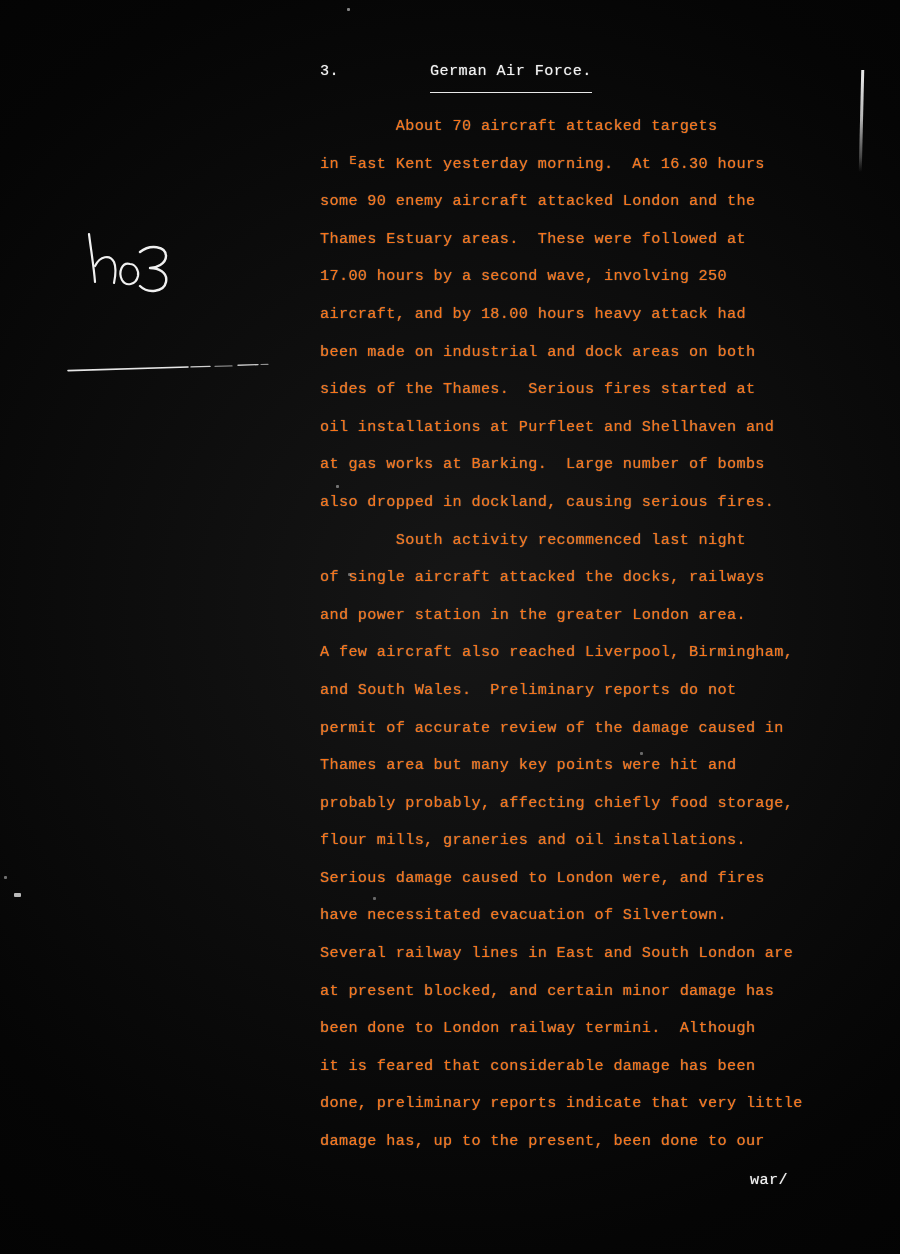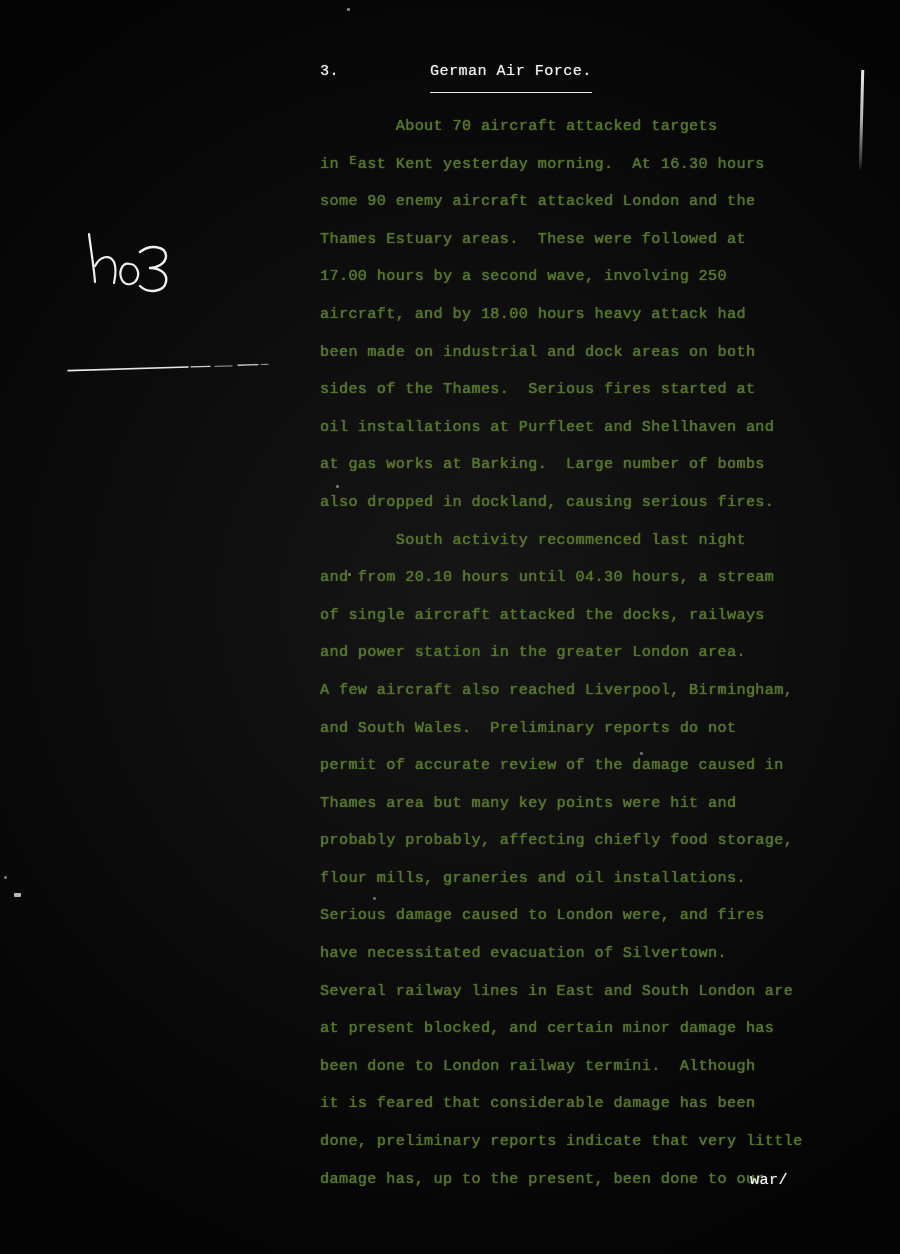--- a/index.html
+++ b/index.html
@@ -44,21 +44,21 @@
   #body-text {
     position: absolute;
     left: 320px;
     top: 108px;
     width: 560px;
   }
   #body-text .line {
     height: 37.6px;
     line-height: 37.6px;
     white-space: pre;
-    color: #4d7c0f;
+    color: #f97316;
     font-size: 15.2px;
     letter-spacing: 0.35px;
     text-shadow: 0 0 1.1px rgba(255,255,255,0.5);
   }
 
   
   #section-number {
     left: 320px;
     top: 62px;
   }
@@ -138,21 +138,20 @@
       <div class="line">some 90 enemy aircraft attacked London and the</div>
       <div class="line">Thames Estuary areas.  These were followed at</div>
       <div class="line">17.00 hours by a second wave, involving 250</div>
       <div class="line">aircraft, and by 18.00 hours heavy attack had</div>
       <div class="line">been made on industrial and dock areas on both</div>
       <div class="line">sides of the Thames.  Serious fires started at</div>
       <div class="line">oil installations at Purfleet and Shellhaven and</div>
       <div class="line">at gas works at Barking.  Large number of bombs</div>
       <div class="line">also dropped in dockland, causing serious fires.</div>
       <div class="line">        South activity recommenced last night</div>
-      <div class="line">and from 20.10 hours until 04.30 hours, a stream</div>
       <div class="line">of single aircraft attacked the docks, railways</div>
       <div class="line">and power station in the greater London area.</div>
       <div class="line">A few aircraft also reached Liverpool, Birmingham,</div>
       <div class="line">and South Wales.  Preliminary reports do not</div>
       <div class="line">permit of accurate review of the damage caused in</div>
       <div class="line">Thames area but many key points were hit and</div>
       <div class="line">probably probably, affecting chiefly food storage,</div>
       <div class="line">flour mills, graneries and oil installations.</div>
       <div class="line">Serious damage caused to London were, and fires</div>
       <div class="line">have necessitated evacuation of Silvertown.</div>

